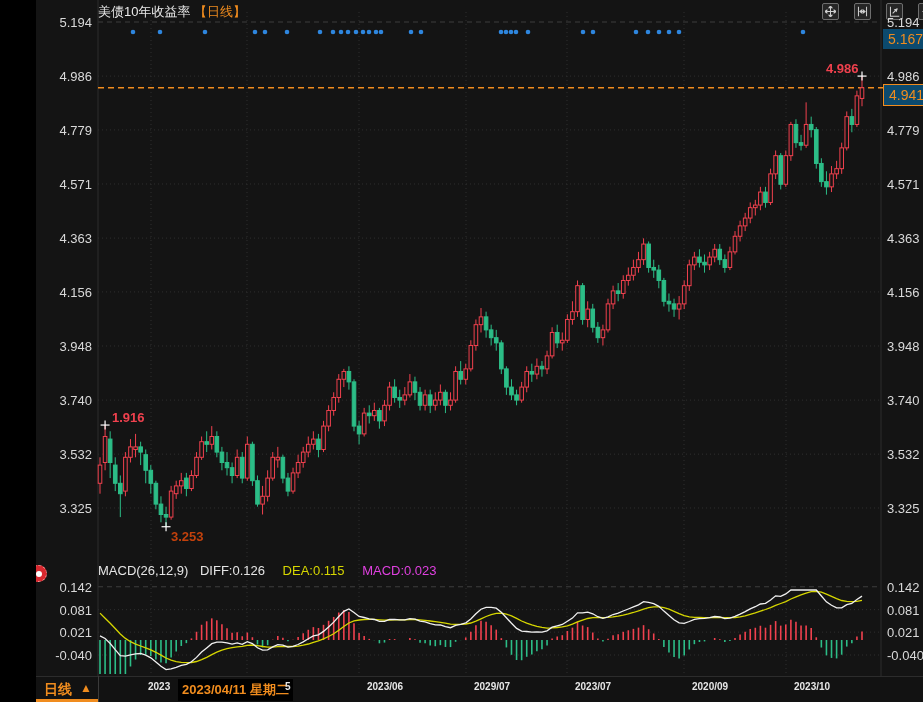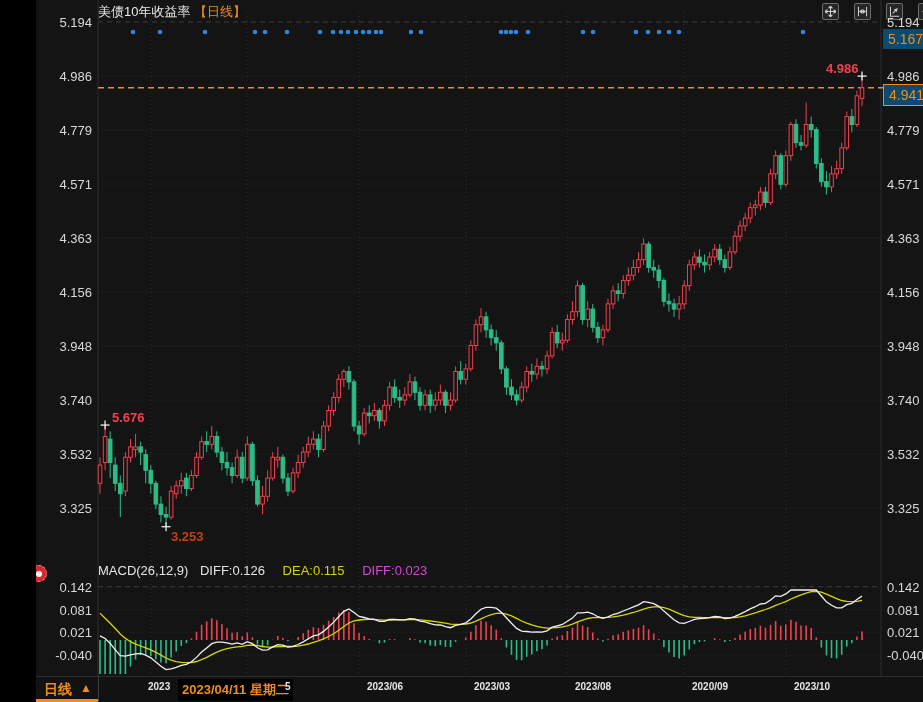--- a/index.html
+++ b/index.html
@@ -627,48 +627,48 @@
     </div>
   </div>
 
   <div class="abs price-box session-high">5.167</div>
   <div class="abs price-box last-price">4.941</div>
   <svg class="abs up-arrows" width="20" height="16">
     <polygon points="10,1 4,7 16,7" fill="#f08c1e"></polygon>
     <polygon points="10,6 1,15 19,15" fill="#f08c1e"></polygon>
   </svg>
 
-  <div class="abs annot" style="left:76px;top:410px;color:#f0414e;">5.676</div>
+  <div class="abs annot" style="left:76px;top:410px;color:#f0414e;">1.916</div>
   <div class="abs annot" style="left:135px;top:529px;color:#c2410c;">3.253</div>
   <div class="abs annot" style="left:790px;top:61px;color:#f0414e;">4.986</div>
 
   <div class="abs macd-header">
     <span>MACD(26,12,9)</span>
     <span style="margin-left:8px;">DIFF:0.126</span>
     <span class="dea">DEA:0.115</span>
-    <span class="macdv">DIFF:0.023</span>
+    <span class="macdv">MACD:0.023</span>
   </div>
 
   <div class="abs badge">
       <div class="core"></div>
     </div>
 
   <div class="abs bottom-bar"></div>
   <div class="abs period-tab">日线</div>
   <div class="abs period-arrow">▲</div>
   <div class="abs tab-underline"></div>
   <div class="abs tab-sep"></div>
 
   <div class="abs x-lbl" style="left:112px;">2023</div>
   <div class="abs tooltip">2023/04/11 星期二</div>
   <div class="abs x-lbl" style="left:249px;">5</div>
   <div id="month-labels">
       <div class="abs x-lbl" style="left: 331px;">2023/06</div>
-      <div class="abs x-lbl" style="left: 438px;">2023/03</div>
-      <div class="abs x-lbl" style="left: 539px;">2023/08</div>
+      <div class="abs x-lbl" style="left: 438px;">2029/07</div>
+      <div class="abs x-lbl" style="left: 539px;">2023/07</div>
       <div class="abs x-lbl" style="left: 656px;">2020/09</div>
       <div class="abs x-lbl" style="left: 758px; text-align: right;">2023/10</div>
     </div>
 
   <div id="left-price-ticks">
       <div class="abs tick left" style="top: 22px;">5.194</div>
       <div class="abs tick left" style="top: 76.0862px;">4.986</div>
       <div class="abs tick left" style="top: 129.912px;">4.779</div>
       <div class="abs tick left" style="top: 183.999px;">4.571</div>
       <div class="abs tick left" style="top: 238.085px;">4.363</div>

